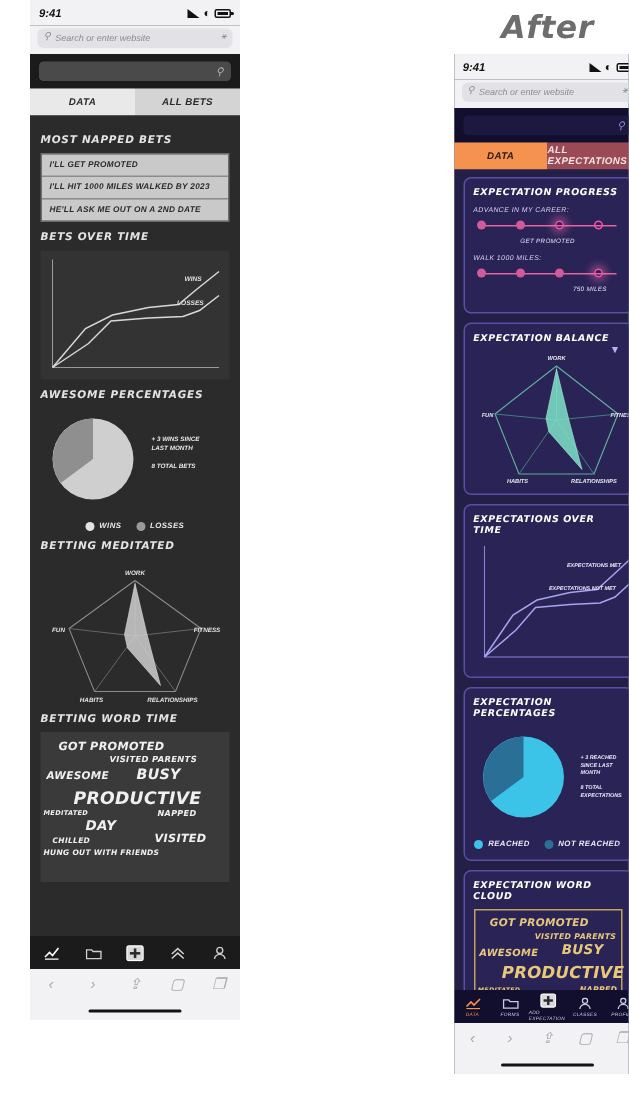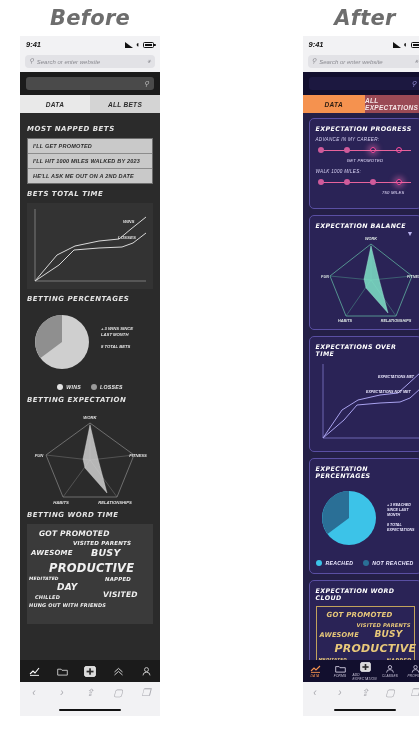--- a/index.html
+++ b/index.html
@@ -130,21 +130,20 @@
   .safari .si { flex:1; text-align:center; font-size:10px; color:#a8a8ae; line-height:1; }
   .homebar { background:#f2f2f4; height:12px; display:flex; align-items:center; justify-content:center; }
   .homebar .bar { width:62px; height:2.5px; background:#121212; border-radius:2px; }
 
   svg { display:block; }
 </style>
 </head>
 <body>
 
 <div class="panel before">
-  <div class="panel-title">Before</div>
 
   <div class="phone">
 
     <div class="statusbar">
       <span class="time">9:41</span>
       <span class="icons">
         <span class="sig"></span>
         <span class="wifi">◐</span>
         <span class="batt"></span>
       </span>
@@ -171,55 +170,55 @@
 
     <div class="content">
 
       <div class="sec-title">MOST NAPPED BETS</div>
       <div class="bet-list">
         <div class="bet-row">I'LL GET PROMOTED</div>
         <div class="bet-row">I'LL HIT 1000 MILES WALKED BY 2023</div>
         <div class="bet-row">HE'LL ASK ME OUT ON A 2ND DATE</div>
       </div>
 
-      <div class="sec-title">BETS TOTAL TIME</div>
+      <div class="sec-title">BETS OVER TIME</div>
       <div class="chart-box">
         <svg width="126" height="86" viewBox="0 0 126 86">
           <rect x="0" y="0" width="126" height="86" fill="#333333"></rect>
           <line x1="8" y1="6" x2="8" y2="78" stroke="#9a9a9a" stroke-width="0.7"></line>
           <line x1="8" y1="78" x2="119" y2="78" stroke="#9a9a9a" stroke-width="0.7"></line>
           <polyline points="8,78 30,52 48,43 72,38 92,36 104,26 119,14" fill="none" stroke="#d8d8d8" stroke-width="1"></polyline>
           <polyline points="8,78 32,62 47,47 72,45 95,44 106,40 119,30" fill="none" stroke="#d8d8d8" stroke-width="1"></polyline>
           <text class="lbl" x="96" y="20" font-size="4.4" font-weight="bold">WINS</text>
           <text class="lbl" x="91" y="36" font-size="4.4" font-weight="bold">LOSSES</text>
         </svg>
       </div>
 
-      <div class="sec-title">BETTING PERCENTAGES</div>
+      <div class="sec-title">AWESOME PERCENTAGES</div>
       <div>
         <svg width="126" height="72" viewBox="0 0 126 72">
           <circle cx="35" cy="34" r="27" fill="#cfcfcf"></circle>
           <path d="M35 34 L35 7 A27 27 0 0 0 13.5 50 Z" fill="#8f8f8f"></path>
           <text x="74" y="22" font-size="4.2" fill="#e8e8e8" font-weight="bold">+ 3 WINS SINCE</text>
           <text x="74" y="28" font-size="4.2" fill="#e8e8e8" font-weight="bold">LAST MONTH</text>
           <text x="74" y="40" font-size="4.2" fill="#e8e8e8" font-weight="bold">8 TOTAL BETS</text>
         </svg>
         <div class="legend">
           <span class="it">
             <i class="sw" style="background:#e2e2e2"></i>
             <span style="color:#eaeaea">WINS</span>
           </span>
           <span class="it">
             <i class="sw" style="background:#9a9a9a"></i>
             <span style="color:#eaeaea">LOSSES</span>
           </span>
         </div>
       </div>
 
-      <div class="sec-title">BETTING EXPECTATION</div>
+      <div class="sec-title">BETTING MEDITATED</div>
       <div>
         <svg width="126" height="96" viewBox="0 0 126 96">
           <polygon points="63,14 107,46 90,88 36,88 19,46" fill="none" stroke="#8b8b8b" stroke-width="0.7"></polygon>
           <line x1="63" y1="51" x2="63" y2="14" stroke="#7a7a7a" stroke-width="0.5"></line>
           <line x1="63" y1="51" x2="107" y2="46" stroke="#7a7a7a" stroke-width="0.5"></line>
           <line x1="63" y1="51" x2="90" y2="88" stroke="#7a7a7a" stroke-width="0.5"></line>
           <line x1="63" y1="51" x2="36" y2="88" stroke="#7a7a7a" stroke-width="0.5"></line>
           <line x1="63" y1="51" x2="19" y2="46" stroke="#7a7a7a" stroke-width="0.5"></line>
           <polygon points="63,16 71,50 80,84 58,59 56,50" fill="#cfcfcf" fill-opacity="0.85" stroke="#e0e0e0" stroke-width="0.4"></polygon>
           <text x="63" y="10" font-size="4.2" fill="#e4e4e4" text-anchor="middle" font-weight="bold">WORK</text>

